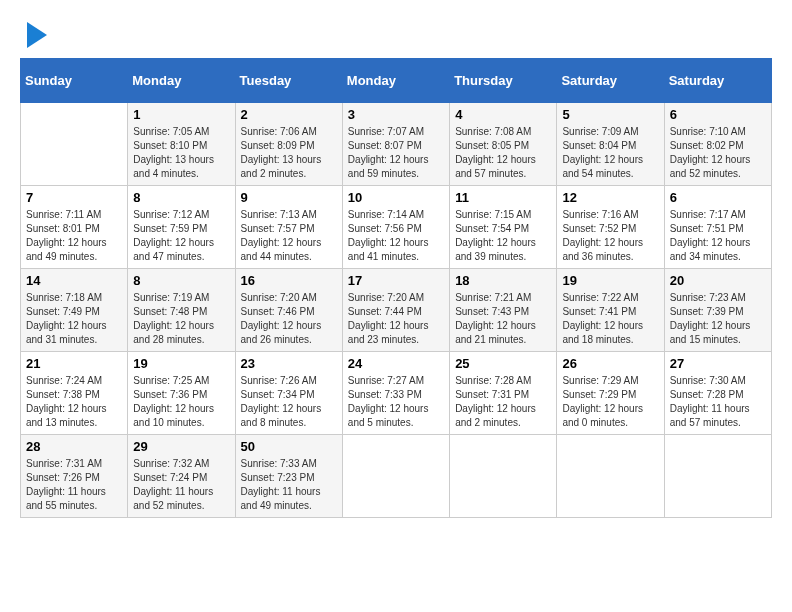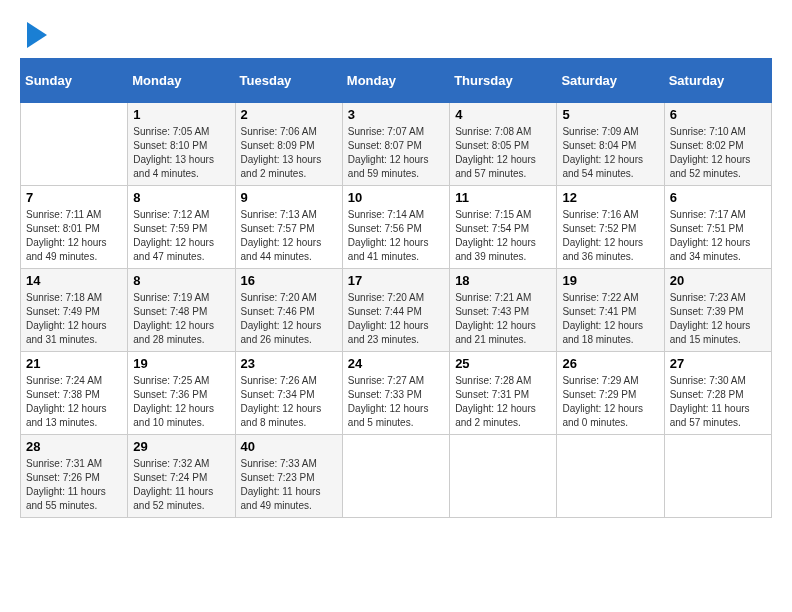--- a/index.html
+++ b/index.html
@@ -225,21 +225,21 @@
       <tr>
         <td>
           <span class="day-number">28</span>
           <div class="day-info">Sunrise: 7:31 AM<br>Sunset: 7:26 PM<br>Daylight: 11 hours<br>and 55 minutes.</div>
         </td>
         <td>
           <span class="day-number">29</span>
           <div class="day-info">Sunrise: 7:32 AM<br>Sunset: 7:24 PM<br>Daylight: 11 hours<br>and 52 minutes.</div>
         </td>
         <td>
-          <span class="day-number">40</span>
+          <span class="day-number">50</span>
           <div class="day-info">Sunrise: 7:33 AM<br>Sunset: 7:23 PM<br>Daylight: 11 hours<br>and 49 minutes.</div>
         </td>
         <td class="empty-cell"></td>
         <td class="empty-cell"></td>
         <td class="empty-cell"></td>
         <td class="empty-cell"></td>
       </tr>
     </tbody>
 </table>
 

